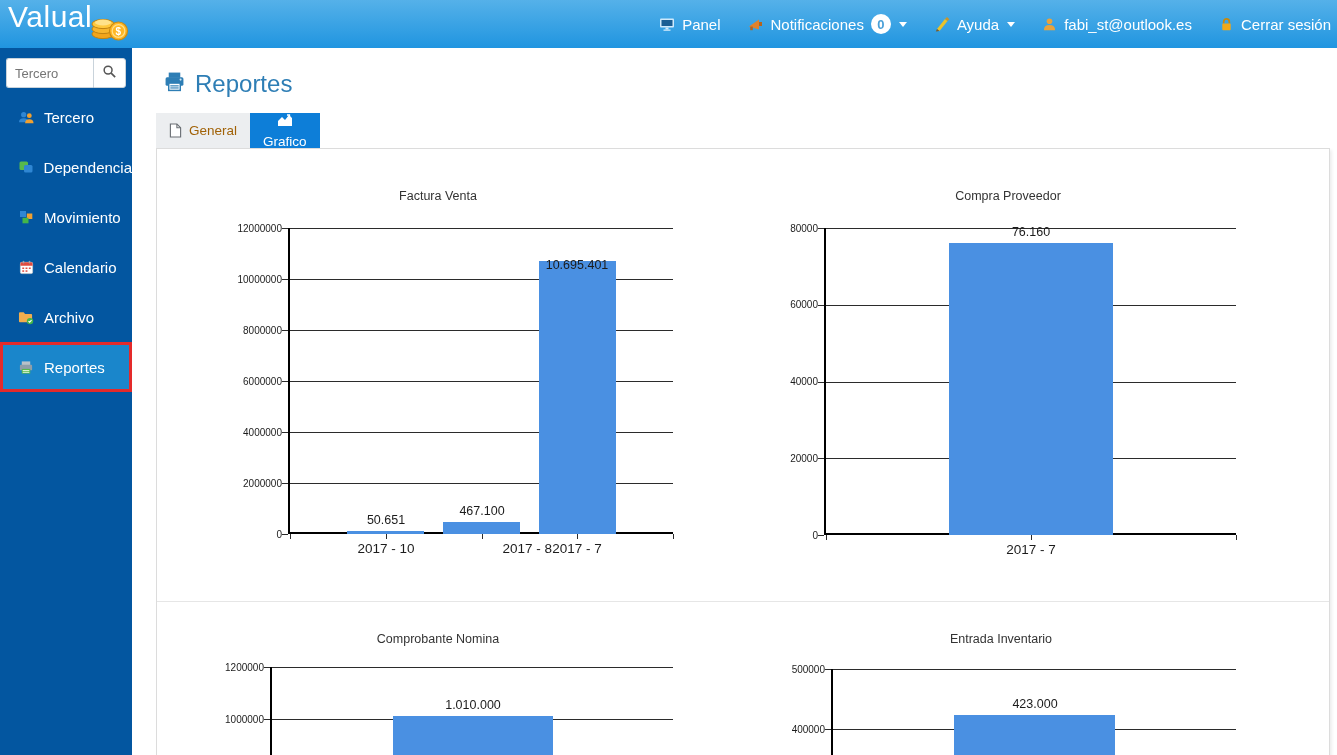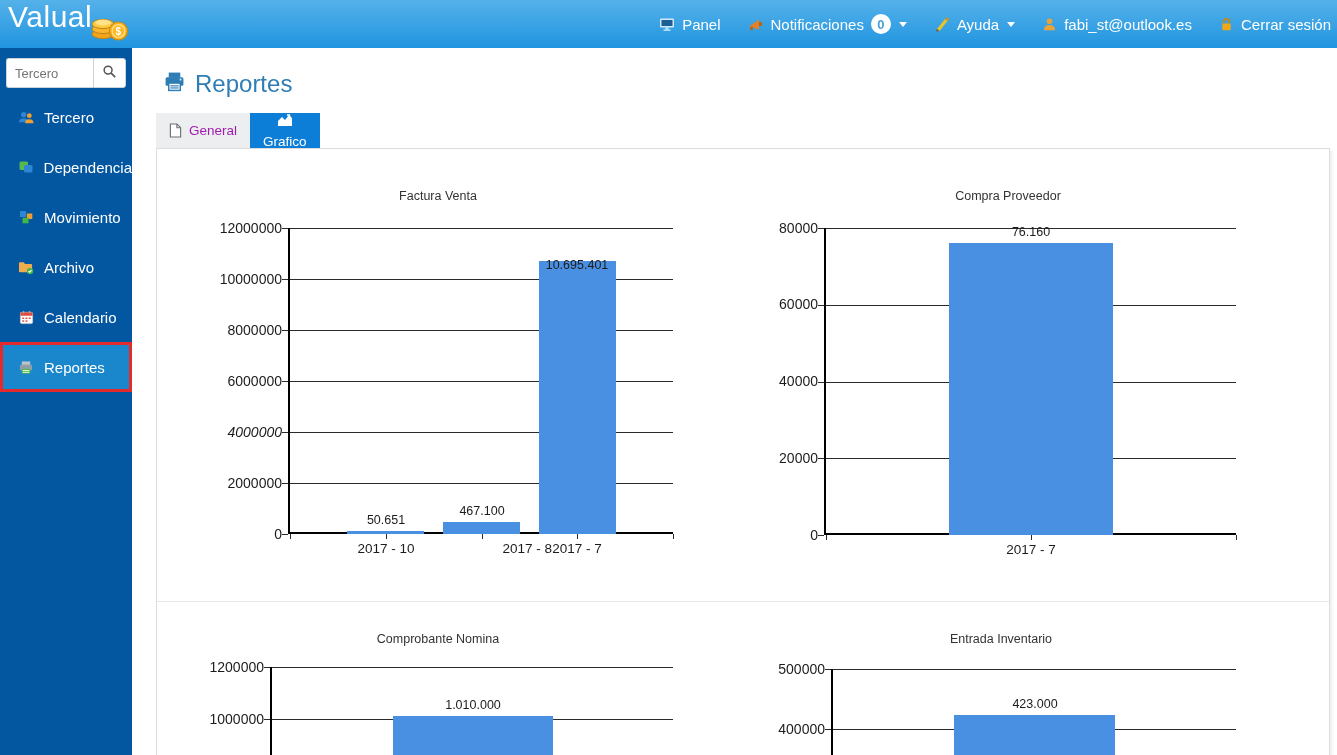--- a/index.html
+++ b/index.html
@@ -59,35 +59,35 @@
     background:#1a86cb; border:3px solid #e42a2a; padding-left:14px;
   }
   
   .content-title {
     position:absolute; left:164px; top:70px; display:flex; align-items:center; gap:10px;
     color:#2e7eb5; font-size:24px; z-index:5;
   }
   .tabs { position:absolute; left:156px; top:113px; display:flex; height:35px; z-index:6; }
   .tab {
     display:flex; align-items:center; gap:7px; padding:0 13px; font-size:13.5px;
-    color:#a21caf; background:#eceef0; cursor:pointer;
+    color:#a16207; background:#eceef0; cursor:pointer;
   }
   .tab.active { background:#0d7ed8; color:#ffffff;flex-direction:column; }
   .panel {
     position:absolute; left:156px; top:148px; width:1174px; height:622px;
     background:#fff; border:1px solid #dcdcdc; border-bottom:none;
     box-shadow:2px 2px 3px rgba(0,0,0,0.07); z-index:4;
   }
   .divider { position:absolute; left:0; top:452px; width:100%; border-top:1px solid #e6e6e6; }
   
   .chart-title { position:absolute; width:320px; text-align:center; font-size:12.5px; color:#333; }
   .plot { position:absolute; border-left:2px solid #000; }
   .gridline { position:absolute; left:0; height:0; border-top:1px solid #2b2b2b; }
   .xaxis { position:absolute; left:0; height:2px; background:#000; }
-  .ytick-label { position:absolute; left:-88px; width:80px; text-align:right; font-size:14px; color:#1c1c1c; line-height:15px; }
+  .ytick-label { position:absolute; left:-88px; width:80px; text-align:right; font-size:10px; color:#1c1c1c; line-height:15px; }
   .ytick-mark { position:absolute; left:-8px; width:6px; height:0; border-top:1px solid #2b2b2b; }
   .xtick { position:absolute; width:0; height:5px; border-left:1px solid #2b2b2b; }
   .bar { position:absolute; }
   .bar-label { position:absolute; width:140px; text-align:center; font-size:12.5px; color:#1c1c1c; }
   .xcat-label { position:absolute; width:140px; text-align:center; font-size:13.5px; color:#1c1c1c; }
 </style>
 </head>
 <body>
 
 <header class="topbar">
@@ -199,45 +199,45 @@
           <svg width="16" height="16" viewBox="0 0 16 16">
             <rect x="2" y="2" width="6" height="6" fill="#2f86d3"></rect>
             <rect x="8.8" y="4.5" width="5.5" height="5.5" fill="#f0a030"></rect>
             <rect x="4.5" y="8.8" width="6" height="5.5" fill="#44b649"></rect>
           </svg>
         </span>
         <span>Movimiento</span>
       </div>
       <div class="menu-item">
         <span class="mi-icon" style="display: flex;">
-          <svg width="16" height="15" viewBox="0 0 17 16">
-            <path d="M1 3.5 a1 1 0 0 1 1 -1 h4 l1.5 1.8 h6.5 a1 1 0 0 1 1 1 V12 a1 1 0 0 1 -1 1 H2 a1 1 0 0 1 -1 -1 Z" fill="#f0ad4e"></path>
-            <circle cx="12.8" cy="11.8" r="3.4" fill="#44b649"></circle>
-            <path d="M11.2 11.8 l1.2 1.2 2 -2.2" stroke="#fff" stroke-width="1.2" fill="none"></path>
-          </svg>
-        </span>
-        <span>Archivo</span>
-      </div>
-      <div class="menu-item">
-        <span class="mi-icon" style="display: flex;">
           <svg width="15" height="15" viewBox="0 0 16 16">
             <rect x="1.5" y="2.5" width="13" height="12" rx="1.5" fill="#fff" stroke="#c7cdd2" stroke-width="0.8"></rect>
             <path d="M1.5 4 a1.5 1.5 0 0 1 1.5 -1.5 h10 a1.5 1.5 0 0 1 1.5 1.5 v2 h-13 Z" fill="#e04b3f"></path>
             <rect x="4" y="0.8" width="1.6" height="3" rx="0.8" fill="#9aa4ad"></rect>
             <rect x="10.4" y="0.8" width="1.6" height="3" rx="0.8" fill="#9aa4ad"></rect>
             <g fill="#e04b3f">
               <rect x="3.5" y="8" width="2" height="1.6"></rect>
               <rect x="7" y="8" width="2" height="1.6"></rect>
               <rect x="10.5" y="8" width="2" height="1.6"></rect>
               <rect x="3.5" y="11" width="2" height="1.6"></rect>
               <rect x="7" y="11" width="2" height="1.6"></rect>
             </g>
           </svg>
         </span>
         <span>Calendario</span>
+      </div>
+      <div class="menu-item">
+        <span class="mi-icon" style="display: flex;">
+          <svg width="16" height="15" viewBox="0 0 17 16">
+            <path d="M1 3.5 a1 1 0 0 1 1 -1 h4 l1.5 1.8 h6.5 a1 1 0 0 1 1 1 V12 a1 1 0 0 1 -1 1 H2 a1 1 0 0 1 -1 -1 Z" fill="#f0ad4e"></path>
+            <circle cx="12.8" cy="11.8" r="3.4" fill="#44b649"></circle>
+            <path d="M11.2 11.8 l1.2 1.2 2 -2.2" stroke="#fff" stroke-width="1.2" fill="none"></path>
+          </svg>
+        </span>
+        <span>Archivo</span>
       </div>
       <div class="menu-item active">
         <span class="mi-icon" style="display: flex;">
           <svg width="16" height="15" viewBox="0 0 16 16">
             <rect x="3.5" y="1.5" width="9" height="4" fill="#b9c2c9"></rect>
             <rect x="1.5" y="5" width="13" height="6" rx="1" fill="#8f9ea9"></rect>
             <rect x="3.5" y="9.5" width="9" height="5" fill="#57b94c"></rect>
             <rect x="4.5" y="10.8" width="7" height="1" fill="#eafbe7"></rect>
             <rect x="4.5" y="12.6" width="7" height="1" fill="#eafbe7"></rect>
           </svg>
@@ -288,21 +288,21 @@
       <div class="">
         <div class="chart-title" style="left: 121px; top: 40px;">Factura Venta</div>
         <div class="plot" style="left: 131px; top: 79px; width: 383px; height: 306px;">
           <div class="ytick-mark" style="top: 306px;"></div>
           <div class="ytick-label" style="top: 298.5px;">0</div>
           <div class="gridline" style="top: 255px; width: 383px;"></div>
           <div class="ytick-mark" style="top: 255px;"></div>
           <div class="ytick-label" style="top: 247.5px;">2000000</div>
           <div class="gridline" style="top: 204px; width: 383px;"></div>
           <div class="ytick-mark" style="top: 204px;"></div>
-          <div class="ytick-label" style="top: 196.5px; font-style: italic;">4000000</div>
+          <div class="ytick-label" style="top: 196.5px;">4000000</div>
           <div class="gridline" style="top: 153px; width: 383px;"></div>
           <div class="ytick-mark" style="top: 153px;"></div>
           <div class="ytick-label" style="top: 145.5px;">6000000</div>
           <div class="gridline" style="top: 102px; width: 383px;"></div>
           <div class="ytick-mark" style="top: 102px;"></div>
           <div class="ytick-label" style="top: 94.5px;">8000000</div>
           <div class="gridline" style="top: 51px; width: 383px;"></div>
           <div class="ytick-mark" style="top: 51px;"></div>
           <div class="ytick-label" style="top: 43.5px;">10000000</div>
           <div class="gridline" style="top: 0px; width: 383px;"></div>

